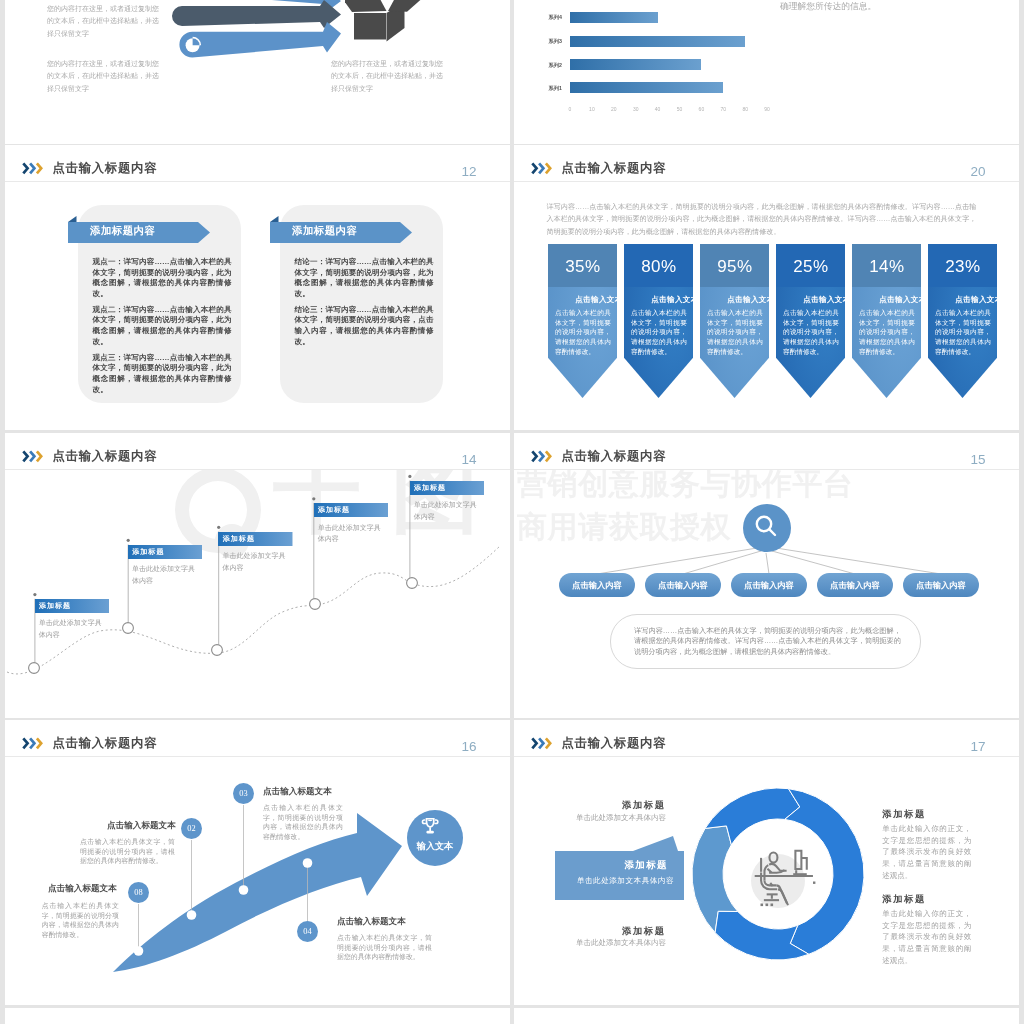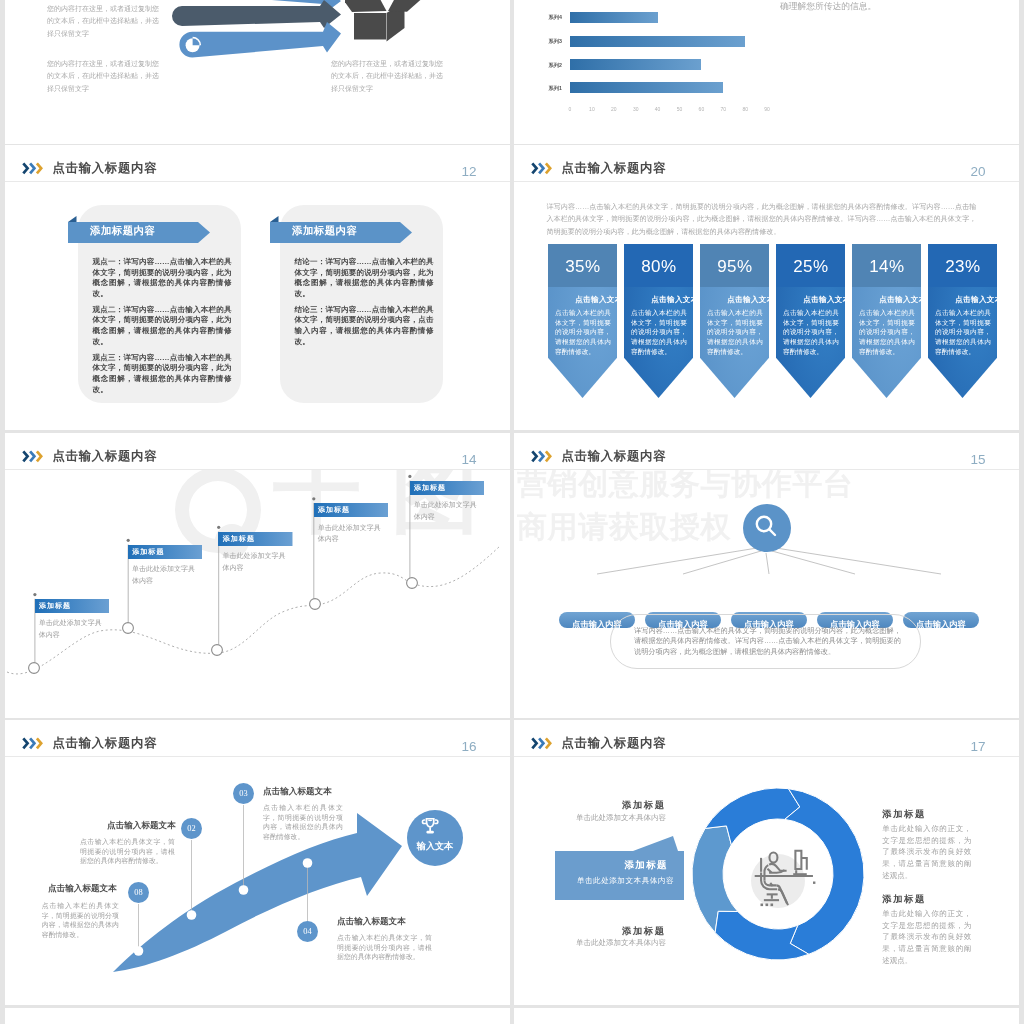--- a/index.html
+++ b/index.html
@@ -76,23 +76,23 @@
   .s14-svg{position:absolute;left:0;top:0;}
   .s14-node{position:absolute;}
   .s14-flag{position:absolute;left:0;top:0;width:74.5px;height:14.1px;}
   .s14-flag .ftxt{position:absolute;left:4.4px;top:0;width:70px;height:14.1px;line-height:15px;
                   text-align:left;color:#fff;font-size:7.1px;font-weight:bold;letter-spacing:0.95px;}
   .s14-body{position:absolute;left:4.2px;width:64px;font-size:7px;line-height:11.6px;color:#9c9c9c;}
 
   
   .s15-wrap{position:absolute;inset:0;}
   .s15-svg{position:absolute;left:0;top:0;}
-  .s15-node{position:absolute;height:16px;border-radius:12px;
+  .s15-node{position:absolute;height:24px;border-radius:12px;
             background:linear-gradient(180deg,#71a4d3 0%,#4e87bf 100%);
-            color:#fff;font-size:8.3px;font-weight:bold;text-align:center;line-height:24px;margin-top:39px;}
+            color:#fff;font-size:8.3px;font-weight:bold;text-align:center;line-height:24px;}
   .s15-note{position:absolute;left:95.6px;top:143.5px;width:309.6px;height:53.7px;
             border:1px solid #d8d8d8;border-radius:27px;}
   .s15-note p{margin:0;position:absolute;left:23.4px;top:11px;width:267px;font-size:7.2px;
               line-height:10.7px;color:#8d8d8d;text-align:justify;}
   .wm1{left:3px;top:-2px;font-size:30px;letter-spacing:0.6px;line-height:32px;}
   .wm2{left:3px;top:41px;font-size:30px;letter-spacing:0.6px;line-height:32px;}
 
   
   .s16-wrap{position:absolute;inset:0;}
   .s16-svg{position:absolute;left:0;top:0;}

